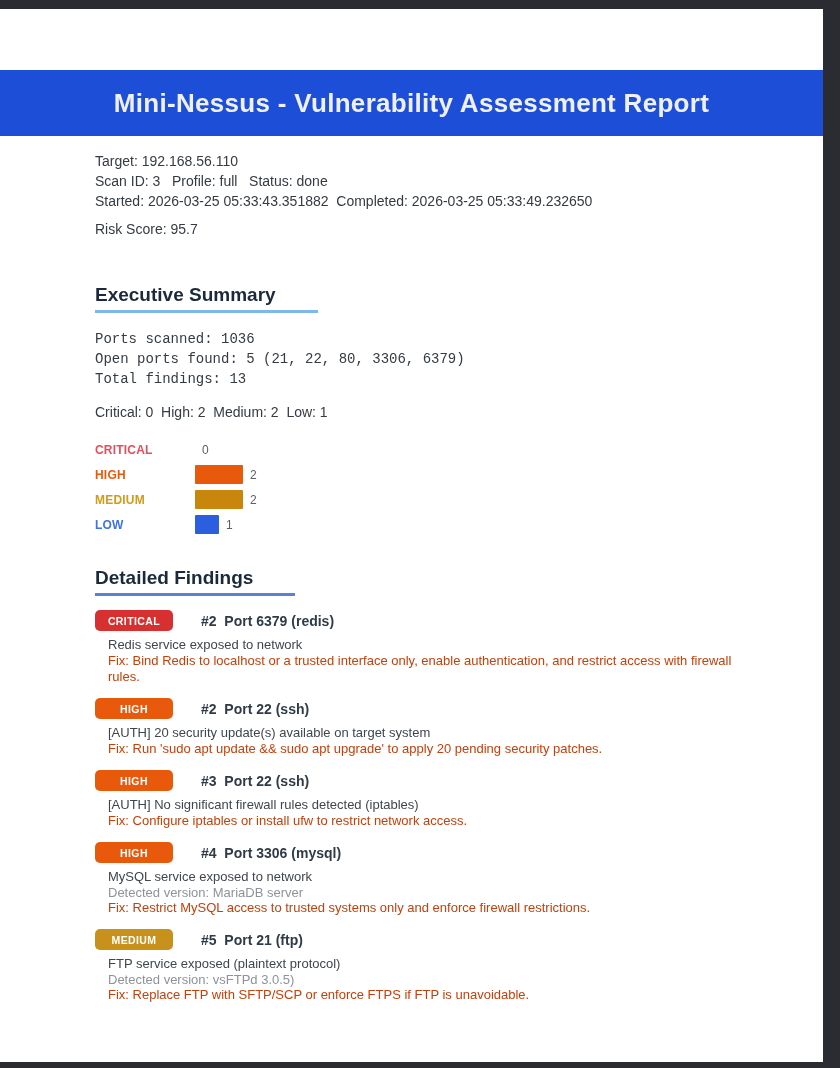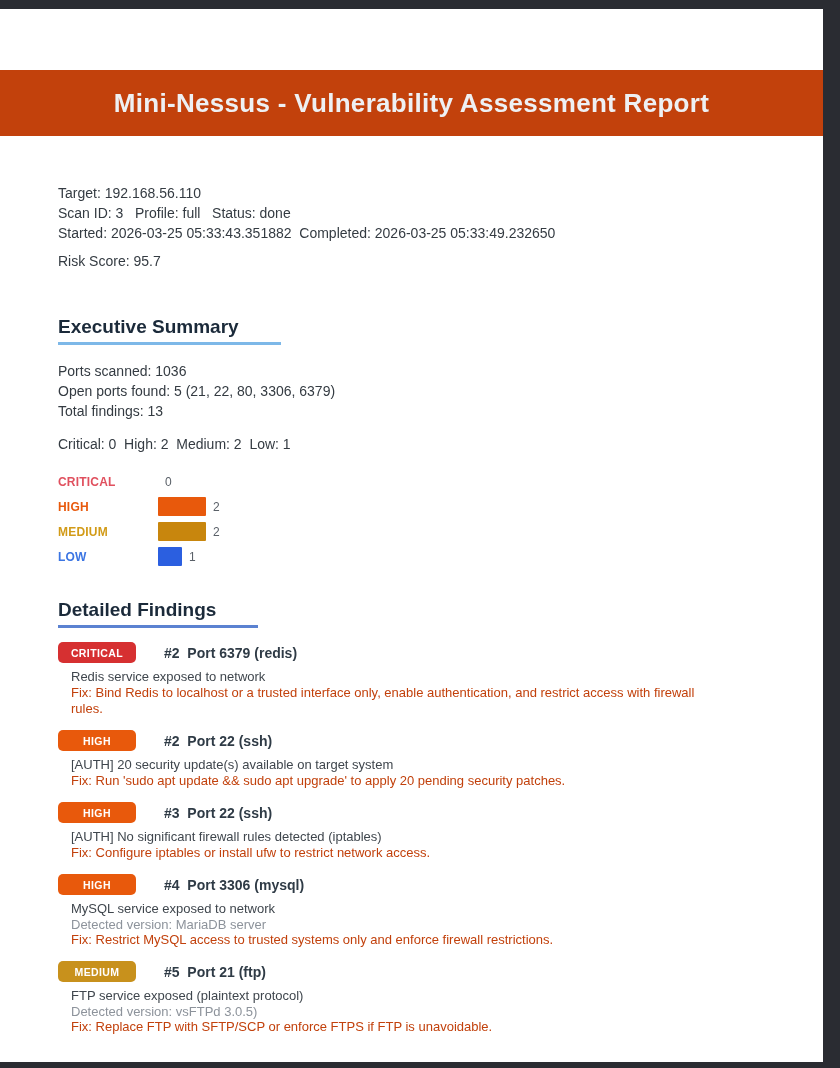--- a/index.html
+++ b/index.html
@@ -17,34 +17,34 @@
   }
   .header-bar {
     margin-top:61px; height:66px;
     background:#212d40;
     display:flex; align-items:center; justify-content:center;
   }
   .header-bar h1 {
     color:#eef0f3; font-size:26px; font-weight:bold; letter-spacing:0.3px;
     white-space:pre;
   }
-  .content { padding:15px 40px 0 58px; width:100%;margin-top:32px; }
+  .content { padding:15px 40px 0 95px; width:100%; }
   .info-line { font-size:14px; line-height:20px; color:#343b42; white-space:pre-wrap; }
   .risk-score { margin-top:8px; }
   .risk-level { margin-top:12px; }
 
   .sec-head {
     display:inline-block;
     font-size:19px; font-weight:bold; color:#1b2a3a;
     padding:0 42px 4px 0;
     border-bottom:3px solid var(--exec-u, #7db8e8);
   }
   .sec-head.findings-head { border-bottom-color: var(--find-u, #5b82d1); }
   .exec-block { margin-top:45px; }
-  .summary-lines { margin-top:16px; }
+  .summary-lines { margin-top:16px;font-family:Liberation Mono, monospace; }
   .severity-line { margin-top:13px; }
 
   .chart { margin-top:15px; }
   .chart-row { display:flex; align-items:center; height:25px; }
   .chart-label { width:100px; font-size:12px; font-weight:bold; letter-spacing:0.2px; }
   .chart-bar-area { display:flex; align-items:center; }
   .chart-bar { height:19px; border-radius:1px; }
   .chart-value { font-size:12px; color:#5a6068; margin-left:7px; }
 
   .findings-block { margin-top:30px; }
@@ -68,21 +68,21 @@
 
   .frame-bottom {
     position:absolute; left:0; bottom:0; width:840px; height:6px; background:#2a2c32;
   }
 </style>
 </head>
 <body style="background: rgb(42, 44, 50);">
 
 <div class="page">
 
-  <div class="header-bar" style="background: #c2410c;">
+  <div class="header-bar" style="background: #1d4ed8;">
     <h1>Mini-Nessus - Vulnerability Assessment Report</h1>
   </div>
 
   <div class="content">
 
     <div>
       <div class="info-line">Target: 192.168.56.110</div>
       <div class="info-line">Scan ID: 3   Profile: full   Status: done</div>
       <div class="info-line">Started: 2026-03-25 05:33:43.351882  Completed: 2026-03-25 05:33:49.232650</div>
       <div class="info-line risk-score">Risk Score: 95.7</div>

